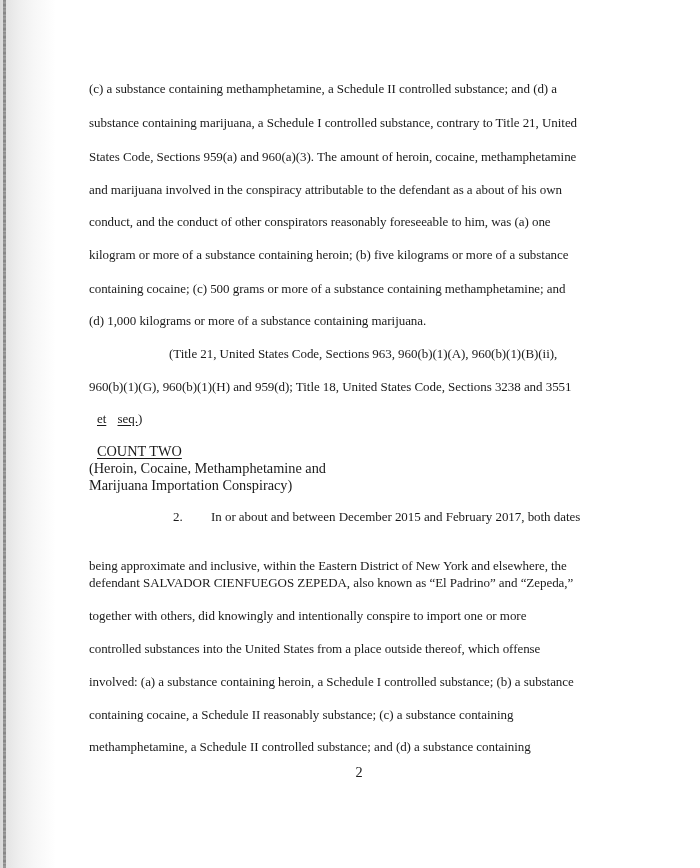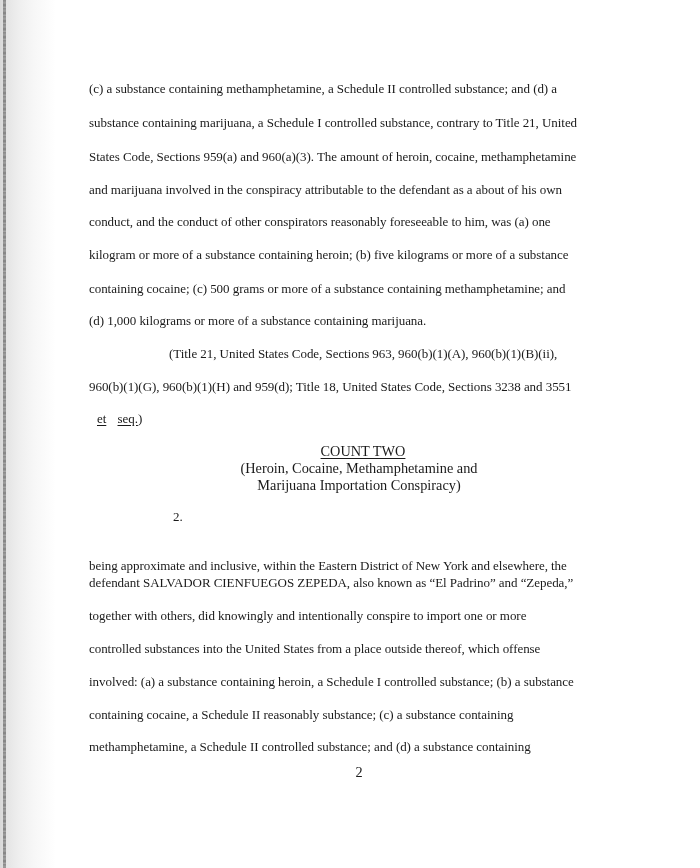--- a/index.html
+++ b/index.html
@@ -47,21 +47,21 @@
       letter-spacing: -0.05px;
     }
     .indent-cite { left: 80px; }
     .indent-para { left: 84px; }
     .para-text { position: absolute; left: 122px; white-space: nowrap; }
     .u { text-decoration: underline; text-underline-offset: 2px; margin-left: 8px; }
     .center {
       position: absolute;
       left: 0;
       width: 540px;
-      text-align: center;
+      text-align: left;
       font-size: 14.3px;
       line-height: 17px;
       white-space: nowrap;
     }
     .page-number {
       position: absolute;
       left: 0;
       width: 540px;
       text-align: center;
       font-size: 14.3px;
@@ -88,20 +88,21 @@
   <div class="line indent-cite" style="top:345px">(Title 21, United States Code, Sections 963, 960(b)(1)(A), 960(b)(1)(B)(ii),</div>
   <div class="line" style="top:378px">960(b)(1)(G), 960(b)(1)(H) and 959(d); Title 18, United States Code, Sections 3238 and 3551</div>
   <div class="line" style="top:410px"><span class="u">et</span> <span class="u">seq.</span><span>)</span></div>
 
   <div class="center" style="top:443px"><span class="u">COUNT TWO</span></div>
   <div class="center" style="top:460px">(Heroin, Cocaine, Methamphetamine and</div>
   <div class="center" style="top:477px">Marijuana Importation Conspiracy)</div>
 
   <div class="line indent-para" style="top:508px;width:456px">
     <span>2.</span>
+    <span class="para-text" style="left:38px;top:0">In or about and between December 2015 and February 2017, both dates</span>
   </div>
   <div class="line" style="top:557px">being approximate and inclusive, within the Eastern District of New York and elsewhere, the</div>
   <div class="line" style="top:574px">defendant SALVADOR CIENFUEGOS ZEPEDA, also known as “El Padrino” and “Zepeda,”</div>
   <div class="line" style="top:607px">together with others, did knowingly and intentionally conspire to import one or more</div>
   <div class="line" style="top:640px">controlled substances into the United States from a place outside thereof, which offense</div>
   <div class="line" style="top:673px">involved: (a) a substance containing heroin, a Schedule I controlled substance; (b) a substance</div>
   <div class="line" style="top:706px">containing cocaine, a Schedule II reasonably substance; (c) a substance containing</div>
   <div class="line" style="top:738px">methamphetamine, a Schedule II controlled substance; and (d) a substance containing</div>
 
   <div class="page-number" style="top:763px">2</div>

